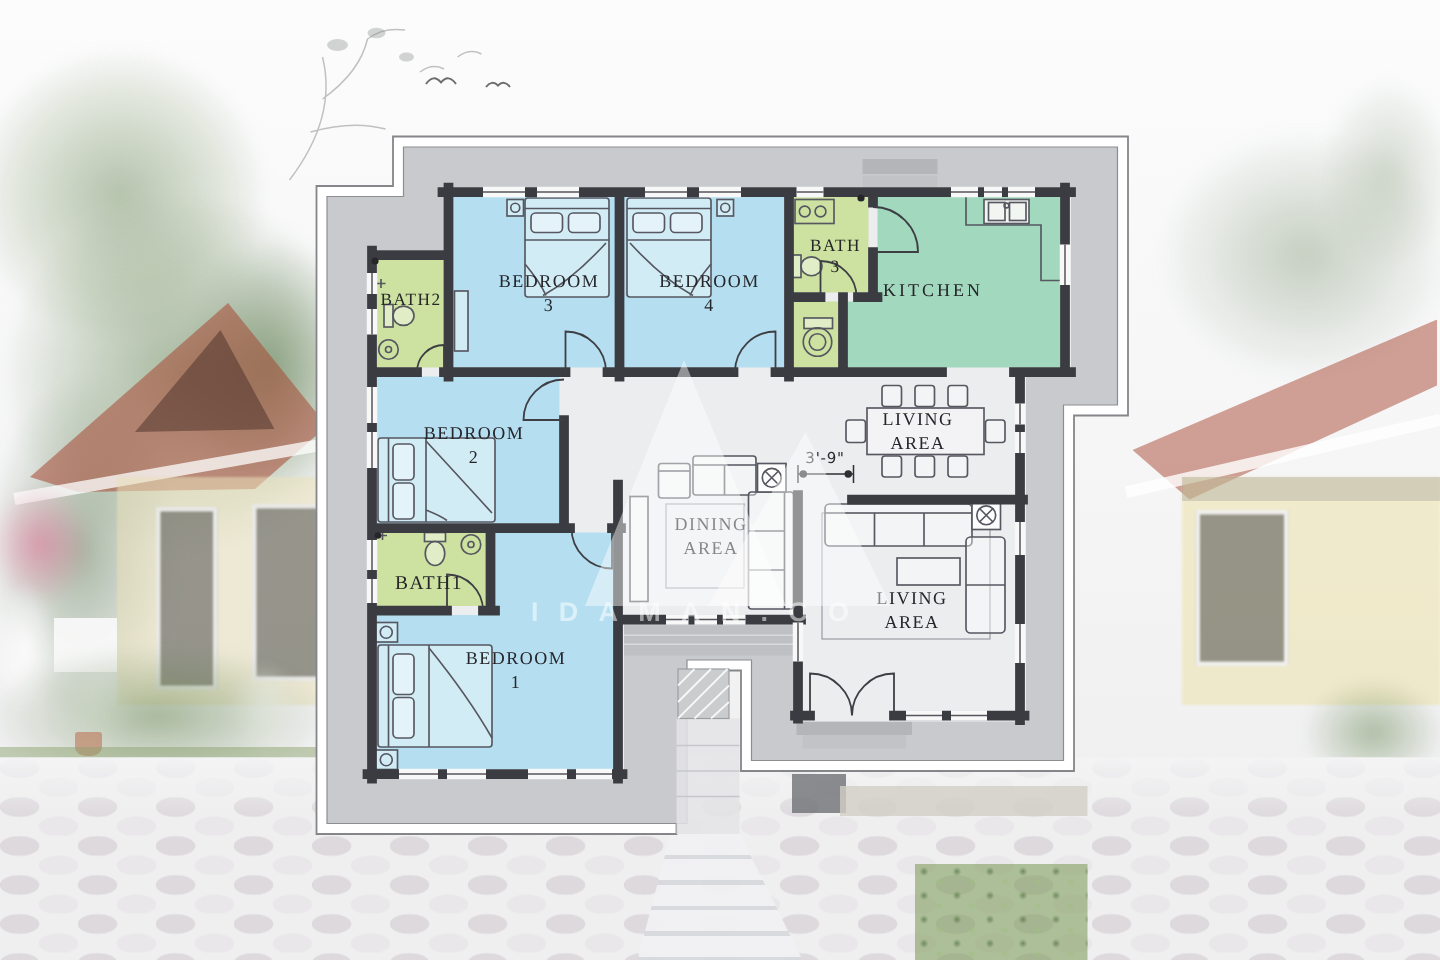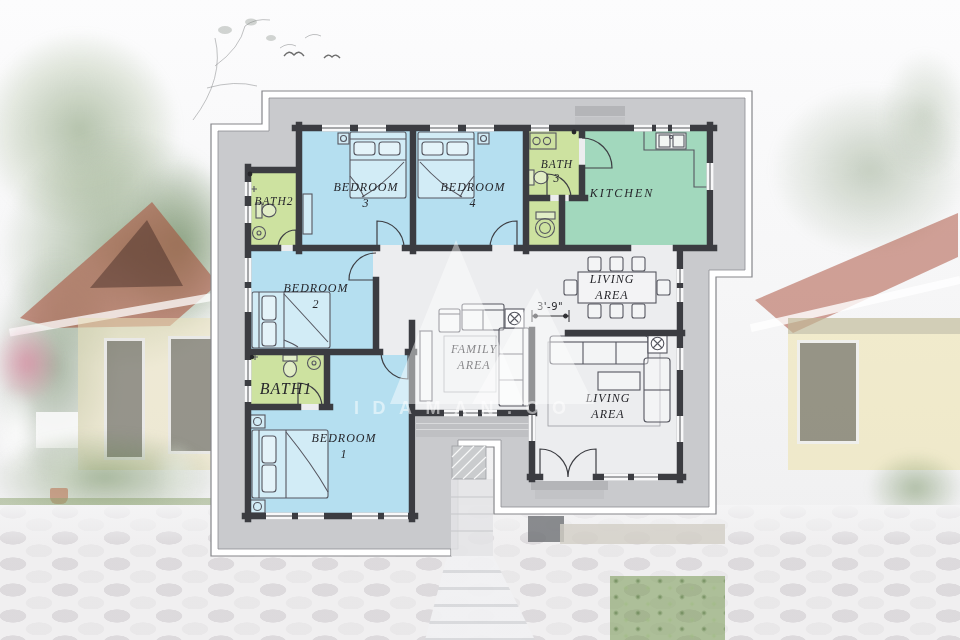--- a/index.html
+++ b/index.html
@@ -7,21 +7,21 @@
          background:linear-gradient(180deg,#fcfcfd 0%,#f6f6f7 45%,#ededee 100%);
          font-family:"Liberation Sans",sans-serif;}
   .abs{position:absolute;}
   .blob{position:absolute;border-radius:50%;filter:blur(4px);}
   .photo{filter:blur(0.7px);}
   #plan-svg{position:absolute;left:0;top:0;z-index:5;}
   #labels{position:absolute;left:0;top:0;width:960px;height:640px;z-index:6;pointer-events:none;}
   .room-label{position:absolute;transform:translate(-50%,-50%);text-align:center;
       font-family:"Liberation Serif",serif;color:#26262b;letter-spacing:1px;
       line-height:1.3;white-space:nowrap;}
-  .room-label span{display:block;font-style:italic;}
+  .room-label span{display:block;}
   .dim-label{position:absolute;transform:translate(-50%,-50%);font-family:"DejaVu Sans",sans-serif;
       font-size:10px;color:#2c2c30;letter-spacing:0.5px;white-space:nowrap;}
   #watermark{position:absolute;left:0;top:0;width:960px;height:640px;z-index:8;pointer-events:none;}
   .wm-text{position:absolute;font-family:"Liberation Sans",sans-serif;font-weight:bold;
       color:rgba(255,255,255,0.52);white-space:nowrap;}
   .paving{position:absolute;left:0;top:505px;width:960px;height:135px;
      background-color:#f0efF0;
      background-image:
        radial-gradient(ellipse 22px 11px at 13px 7px, rgba(205,200,205,0.55) 58%, transparent 62%),
        radial-gradient(ellipse 22px 11px at 39px 20px, rgba(228,226,228,0.6) 58%, transparent 62%);
@@ -309,36 +309,36 @@
       <span>BEDROOM</span>
       <span>2</span>
     </div>
     <div class="room-label" style="left:344px;top:447px;font-size:12px;">
       <span>BEDROOM</span>
       <span>1</span>
     </div>
     <div class="room-label" style="left:274px;top:201px;font-size:11.5px;text-align:center;">
       <span>BATH2</span>
     </div>
-    <div class="room-label" style="left:286px;top:389px;font-size:16px;">
+    <div class="room-label" style="left:286px;top:389px;font-size:13px;">
       <span>BATH1</span>
     </div>
     <div class="room-label" style="left:557px;top:172px;font-size:11.5px;line-height:1.2;">
       <span>BATH</span>
       <span>3</span>
     </div>
     <div class="room-label" style="left:622px;top:194px;font-size:12px;letter-spacing:2px;">
       <span>KITCHEN</span>
     </div>
     <div class="room-label" style="left:612px;top:288px;font-size:12px;">
       <span>LIVING</span>
       <span>AREA</span>
     </div>
     <div class="room-label" style="left:474px;top:358px;font-size:12px;">
-      <span>FAMILY</span>
+      <span>DINING</span>
       <span>AREA</span>
     </div>
     <div class="room-label" style="left:608px;top:407px;font-size:12px;">
       <span>LIVING</span>
       <span>AREA</span>
     </div>
     <div class="dim-label" style="left:550px;top:306px;">3'-9"</div>
   </div>
 
   <div id="watermark">

